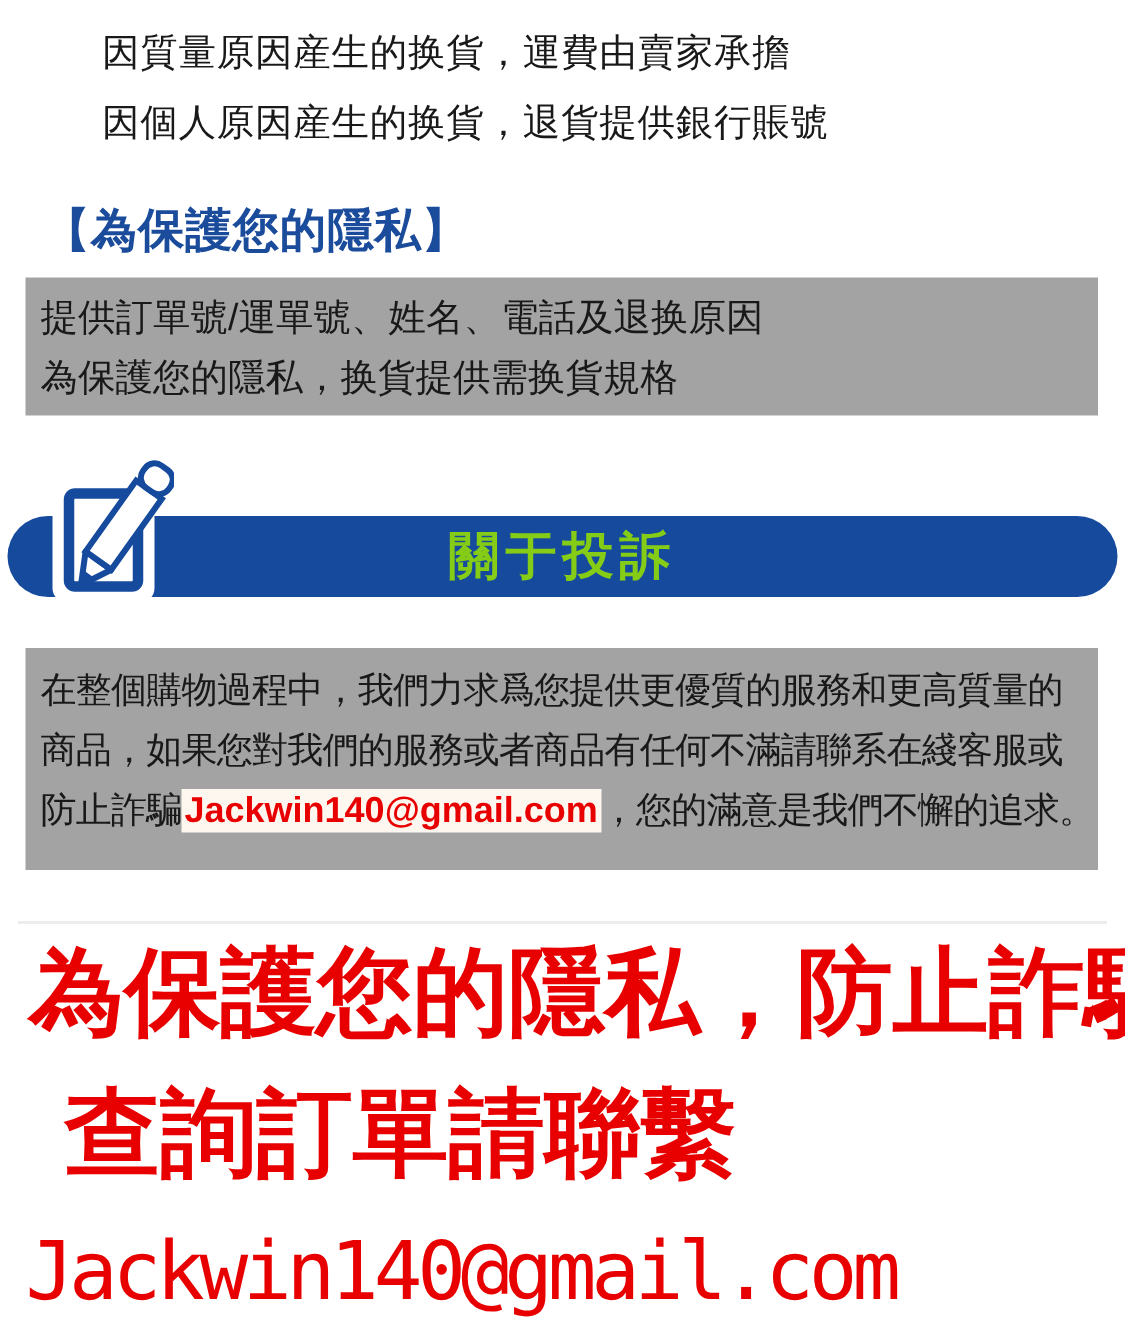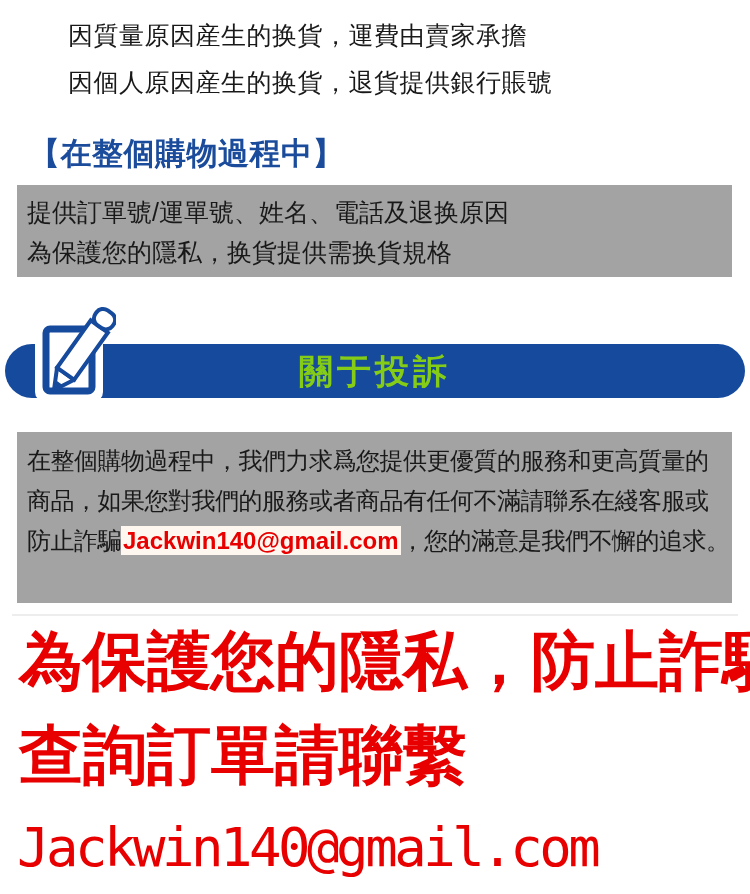--- a/index.html
+++ b/index.html
@@ -52,21 +52,21 @@
     text-align:center;line-height:54px;
     font-size:34px;font-weight:bold;color:#84cc16;
     letter-spacing:4px;white-space:nowrap;
   }
   .note-icon{
     position:absolute;left:32px;top:306px;
     width:84px;height:100px;z-index:2;
   }
 
   
-  .box-complaint{top:432px;height:171px;}
+  .box-complaint{top:432px;height:148px;}
   .para-line{
     margin:0 0 0 10px;line-height:40px;font-size:24px;
     letter-spacing:-0.5px;color:#191919;white-space:nowrap;
   }
   .para-line.first{padding-top:9px;}
   .email-inline{
     color:#e80000;font-weight:bold;font-size:24px;
     background:#fef7ef;padding:1px 2px;
     font-family:"Liberation Sans",sans-serif;letter-spacing:0;
   }
@@ -76,37 +76,37 @@
     width:726px;height:2px;background:#ededed;
   }
 
   
   .red-line{
     position:absolute;left:19px;
     font-size:64px;font-weight:bold;color:#e80000;
     line-height:1;white-space:nowrap;letter-spacing:0;
   }
   .red-line.l1{top:629px;}
-  .red-line.l2{top:723px;}
+  .red-line.l2{top:723px;margin-left:24px;}
   .red-email{
     position:absolute;left:17px;top:821px;
     font-family:"DejaVu Sans Mono","Liberation Mono",monospace;
     font-size:54px;font-weight:normal;color:#e80000;
     line-height:1;letter-spacing:-3.5px;white-space:nowrap;
   }
 </style>
 </head>
 <body>
 
 <div class="page">
 
   <div class="note-line l1">因質量原因産生的换貨，運費由賣家承擔</div>
   <div class="note-line l2">因個人原因産生的换貨，退貨提供銀行賬號</div>
 
-  <div class="section-heading">【在整個購物過程中】</div>
+  <div class="section-heading">【為保護您的隱私】</div>
 
   <div class="cream-box box-supplement">
     <div class="box-line first">提供訂單號/運單號、姓名、電話及退换原因</div>
     <div class="box-line">為保護您的隱私，换貨提供需换貨規格</div>
   </div>
 
   <svg class="note-icon" viewBox="0 0 84 100" xmlns="http://www.w3.org/2000/svg">
     <rect x="3" y="12" width="68" height="84" rx="10" fill="#ffffff"></rect>
     <rect x="14" y="23" width="46" height="62" rx="4" fill="none" stroke="#164a9d" stroke-width="7"></rect>
     <g transform="translate(22,84) rotate(-54.5)">

